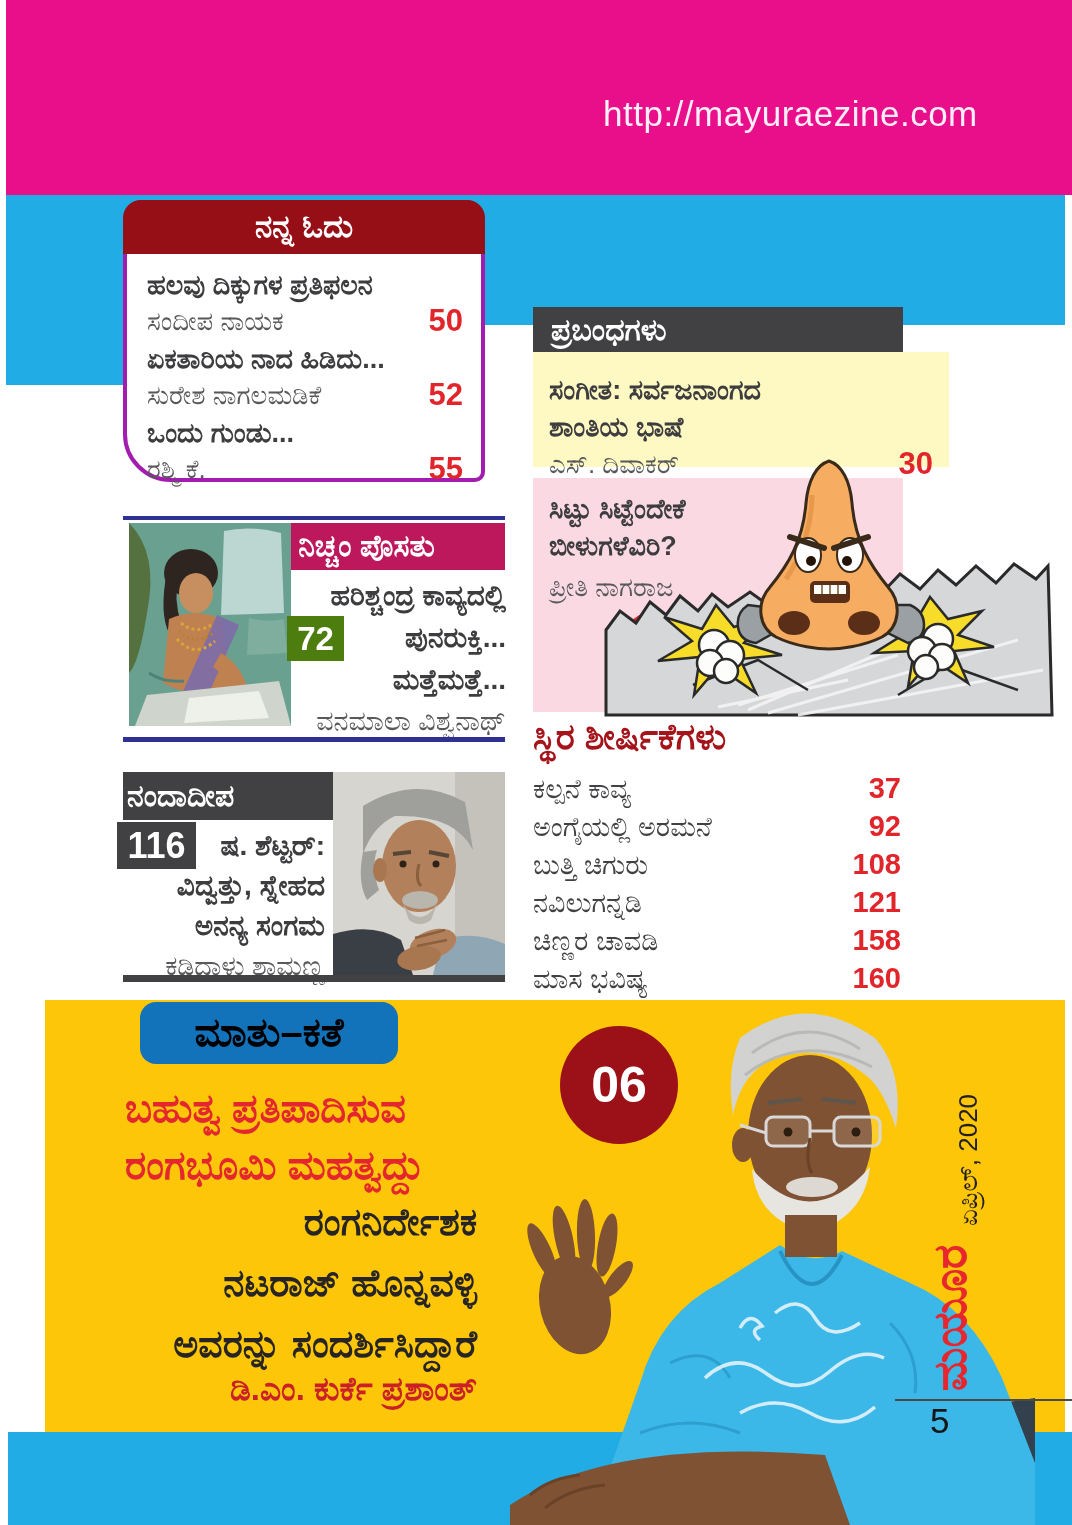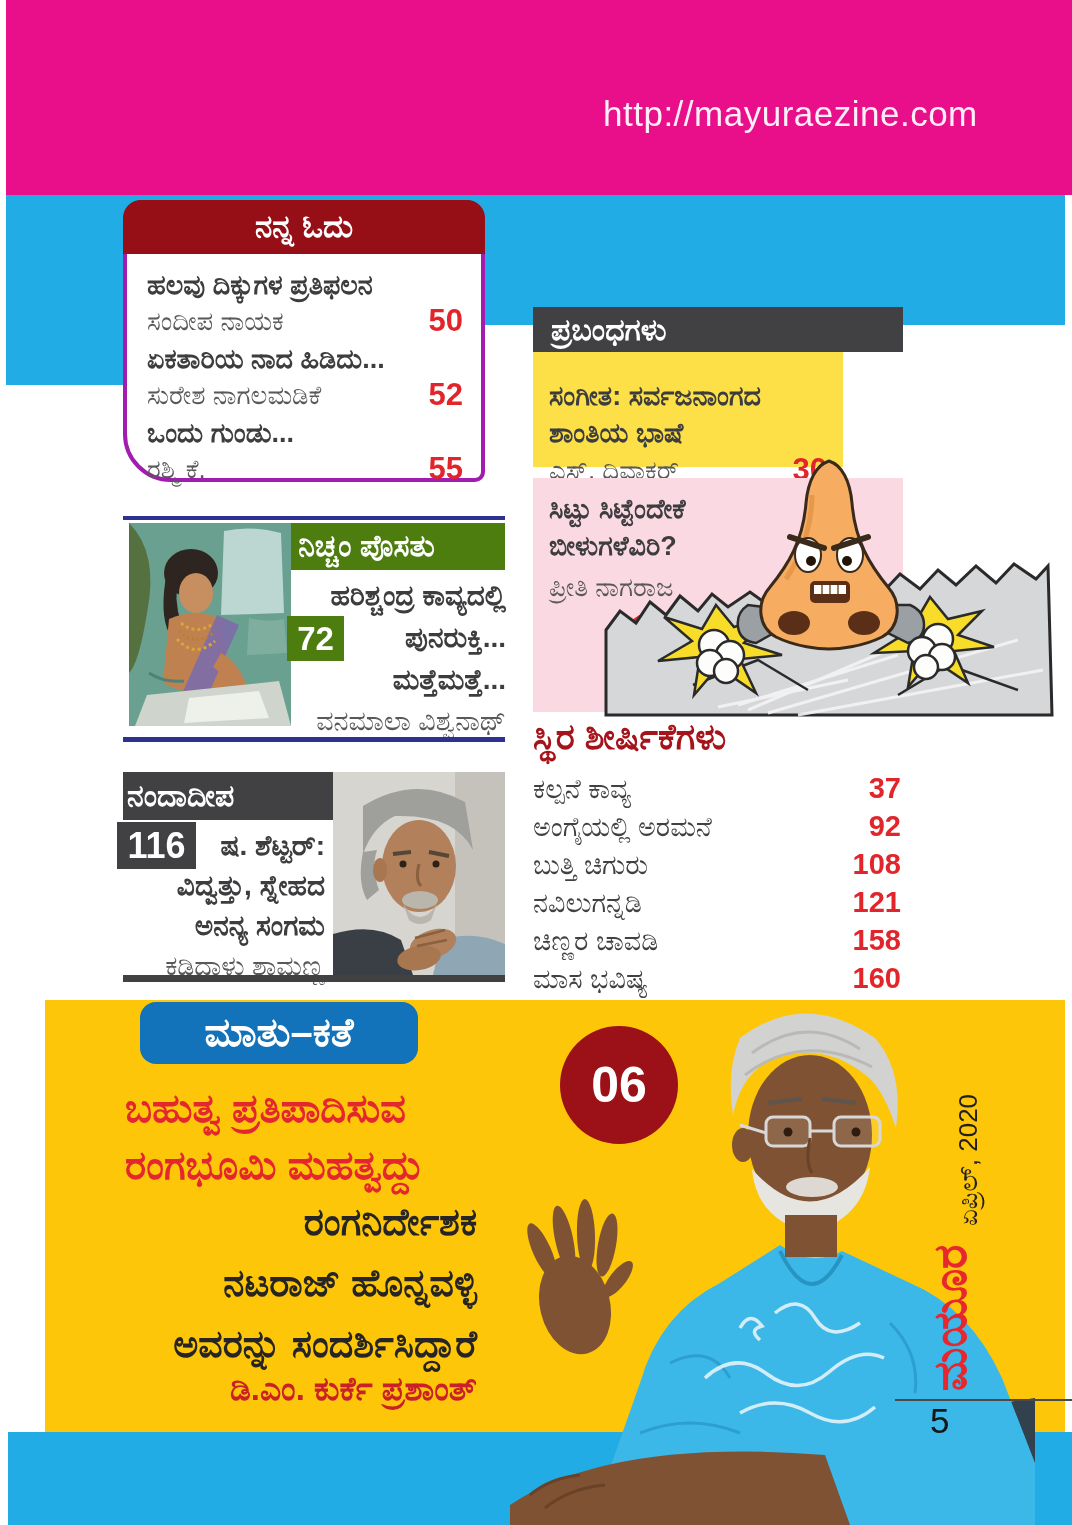--- a/index.html
+++ b/index.html
@@ -21,37 +21,37 @@
            display:flex;align-items:center;justify-content:center;}
   .no-body{position:absolute;left:0;top:56px;width:100%;padding:8px 18px 0 20px;box-sizing:border-box;}
   .t-title{font-weight:bold;color:#3d3d3f;font-size:27px;line-height:35px;}
   .a-row{display:flex;justify-content:space-between;align-items:center;margin-bottom:3px;gap:40px;}
   .t-author{color:#58595b;font-size:26px;line-height:32px;}
   .t-page{color:#e1252b;font-weight:bold;font-size:31px;}
 
   
   .pb-head{left:533px;top:307px;width:370px;height:45px;background:#414042;color:#fff;
            font-weight:bold;font-size:30px;line-height:45px;padding-left:18px;box-sizing:border-box;}
-  .pb-green{left:533px;top:352px;width:310px;height:115px;background:#fde047;
-            padding:26px 16px;box-sizing:border-box;}
+  .pb-green{left:533px;top:352px;width:416px;height:115px;background:#fef9c3;
+            padding:20px 16px;box-sizing:border-box;}
   .pb-pink{left:533px;top:478px;width:370px;height:234px;background:#fad9e3;
            padding:13px 16px;box-sizing:border-box;}
   .pb-title{font-weight:bold;color:#3d3d3f;font-size:27px;line-height:37px;}
   .pnum-132{color:#e1252b;font-weight:bold;font-size:35px;margin:4px 0 0 82px;}
 
   
   .st-head{left:533px;top:716px;color:#a6141b;font-weight:bold;font-size:36px;}
   .st-list{left:533px;top:772px;width:368px;}
   .st-row{display:flex;justify-content:space-between;align-items:baseline;margin-bottom:5px;}
   .st-label{color:#414042;font-size:27px;line-height:30px;}
   .st-page{color:#e1252b;font-weight:bold;font-size:29px;}
 
   
   .nc-topline{left:123px;top:516px;width:382px;height:4px;background:#2e3192;}
-  .nc-head{left:228px;top:523px;width:277px;height:47px;background:#4d7c0f;color:#fff;
+  .nc-head{left:228px;top:523px;width:277px;height:47px;background:#be185d;color:#fff;
            font-weight:bold;font-size:30px;display:flex;align-items:center;justify-content:center;}
   .nc-img{left:129px;top:523px;width:162px;height:203px;}
   .nc-badge{left:287px;top:616px;width:57px;height:45px;background:#4d7c0f;color:#fff;
             font-weight:bold;font-size:33px;display:flex;align-items:center;justify-content:center;}
   .nc-text{left:258px;top:575px;width:248px;text-align:right;}
   .nc-line{font-weight:bold;color:#3d3d3f;font-size:28px;line-height:42px;}
   .nc-author{color:#58595b;font-size:27px;line-height:36px;margin-top:2px;}
   .nc-botline{left:123px;top:737px;width:382px;height:5px;background:#2e3192;}
 
   
@@ -60,22 +60,22 @@
   .nd-img{left:333px;top:772px;width:172px;height:203px;}
   .nd-badge{left:117px;top:822px;width:79px;height:47px;background:#414042;color:#fff;
             font-weight:bold;font-size:36px;display:flex;align-items:center;justify-content:center;}
   .nd-text{left:123px;top:826px;width:202px;text-align:right;}
   .nd-line{font-weight:bold;color:#3d3d3f;font-size:28px;line-height:40px;}
   .nd-author{color:#58595b;font-size:27px;line-height:36px;margin-top:2px;}
   .nd-botline{left:123px;top:975px;width:382px;height:7px;background:#414042;}
 
   
   .mk-yellow{left:45px;top:1000px;width:1020px;height:432px;background:#fdc608;}
-  .mk-badge{left:140px;top:1002px;width:278px;height:62px;background:#1272ba;border-radius:16px;
-            color:#ffffff;font-weight:bold;font-size:40px;display:flex;align-items:center;justify-content:center;z-index:3;}
+  .mk-badge{left:140px;top:1002px;width:258px;height:62px;background:#1272ba;border-radius:16px;
+            color:#000000;font-weight:bold;font-size:40px;display:flex;align-items:center;justify-content:center;z-index:3;}
   .mk-red{left:125px;top:1080px;width:400px;color:#e4272e;font-weight:bold;font-size:40px;line-height:57px;z-index:3;}
   .mk-dark{left:125px;top:1192px;width:352px;text-align:right;color:#262425;font-weight:bold;
            font-size:38px;line-height:61px;z-index:3;}
   .mk-author{left:125px;top:1370px;width:352px;text-align:right;color:#ca2128;font-weight:bold;font-size:33px;z-index:3;}
   .mk-circle{left:560px;top:1026px;width:118px;height:118px;border-radius:50%;background:#9c1117;
              color:#fff;font-weight:bold;font-size:50px;display:flex;align-items:center;justify-content:center;z-index:4;}
   .mk-photo{left:490px;top:983px;width:545px;height:542px;z-index:2;}
   .v-date{left:968px;top:1160px;transform:translate(-50%,-50%) rotate(-90deg);font-size:26px;
           color:#231f20;white-space:nowrap;z-index:5;}
   .v-brand{left:950px;top:1318px;transform:translate(-50%,-50%) rotate(-90deg);font-size:46px;

